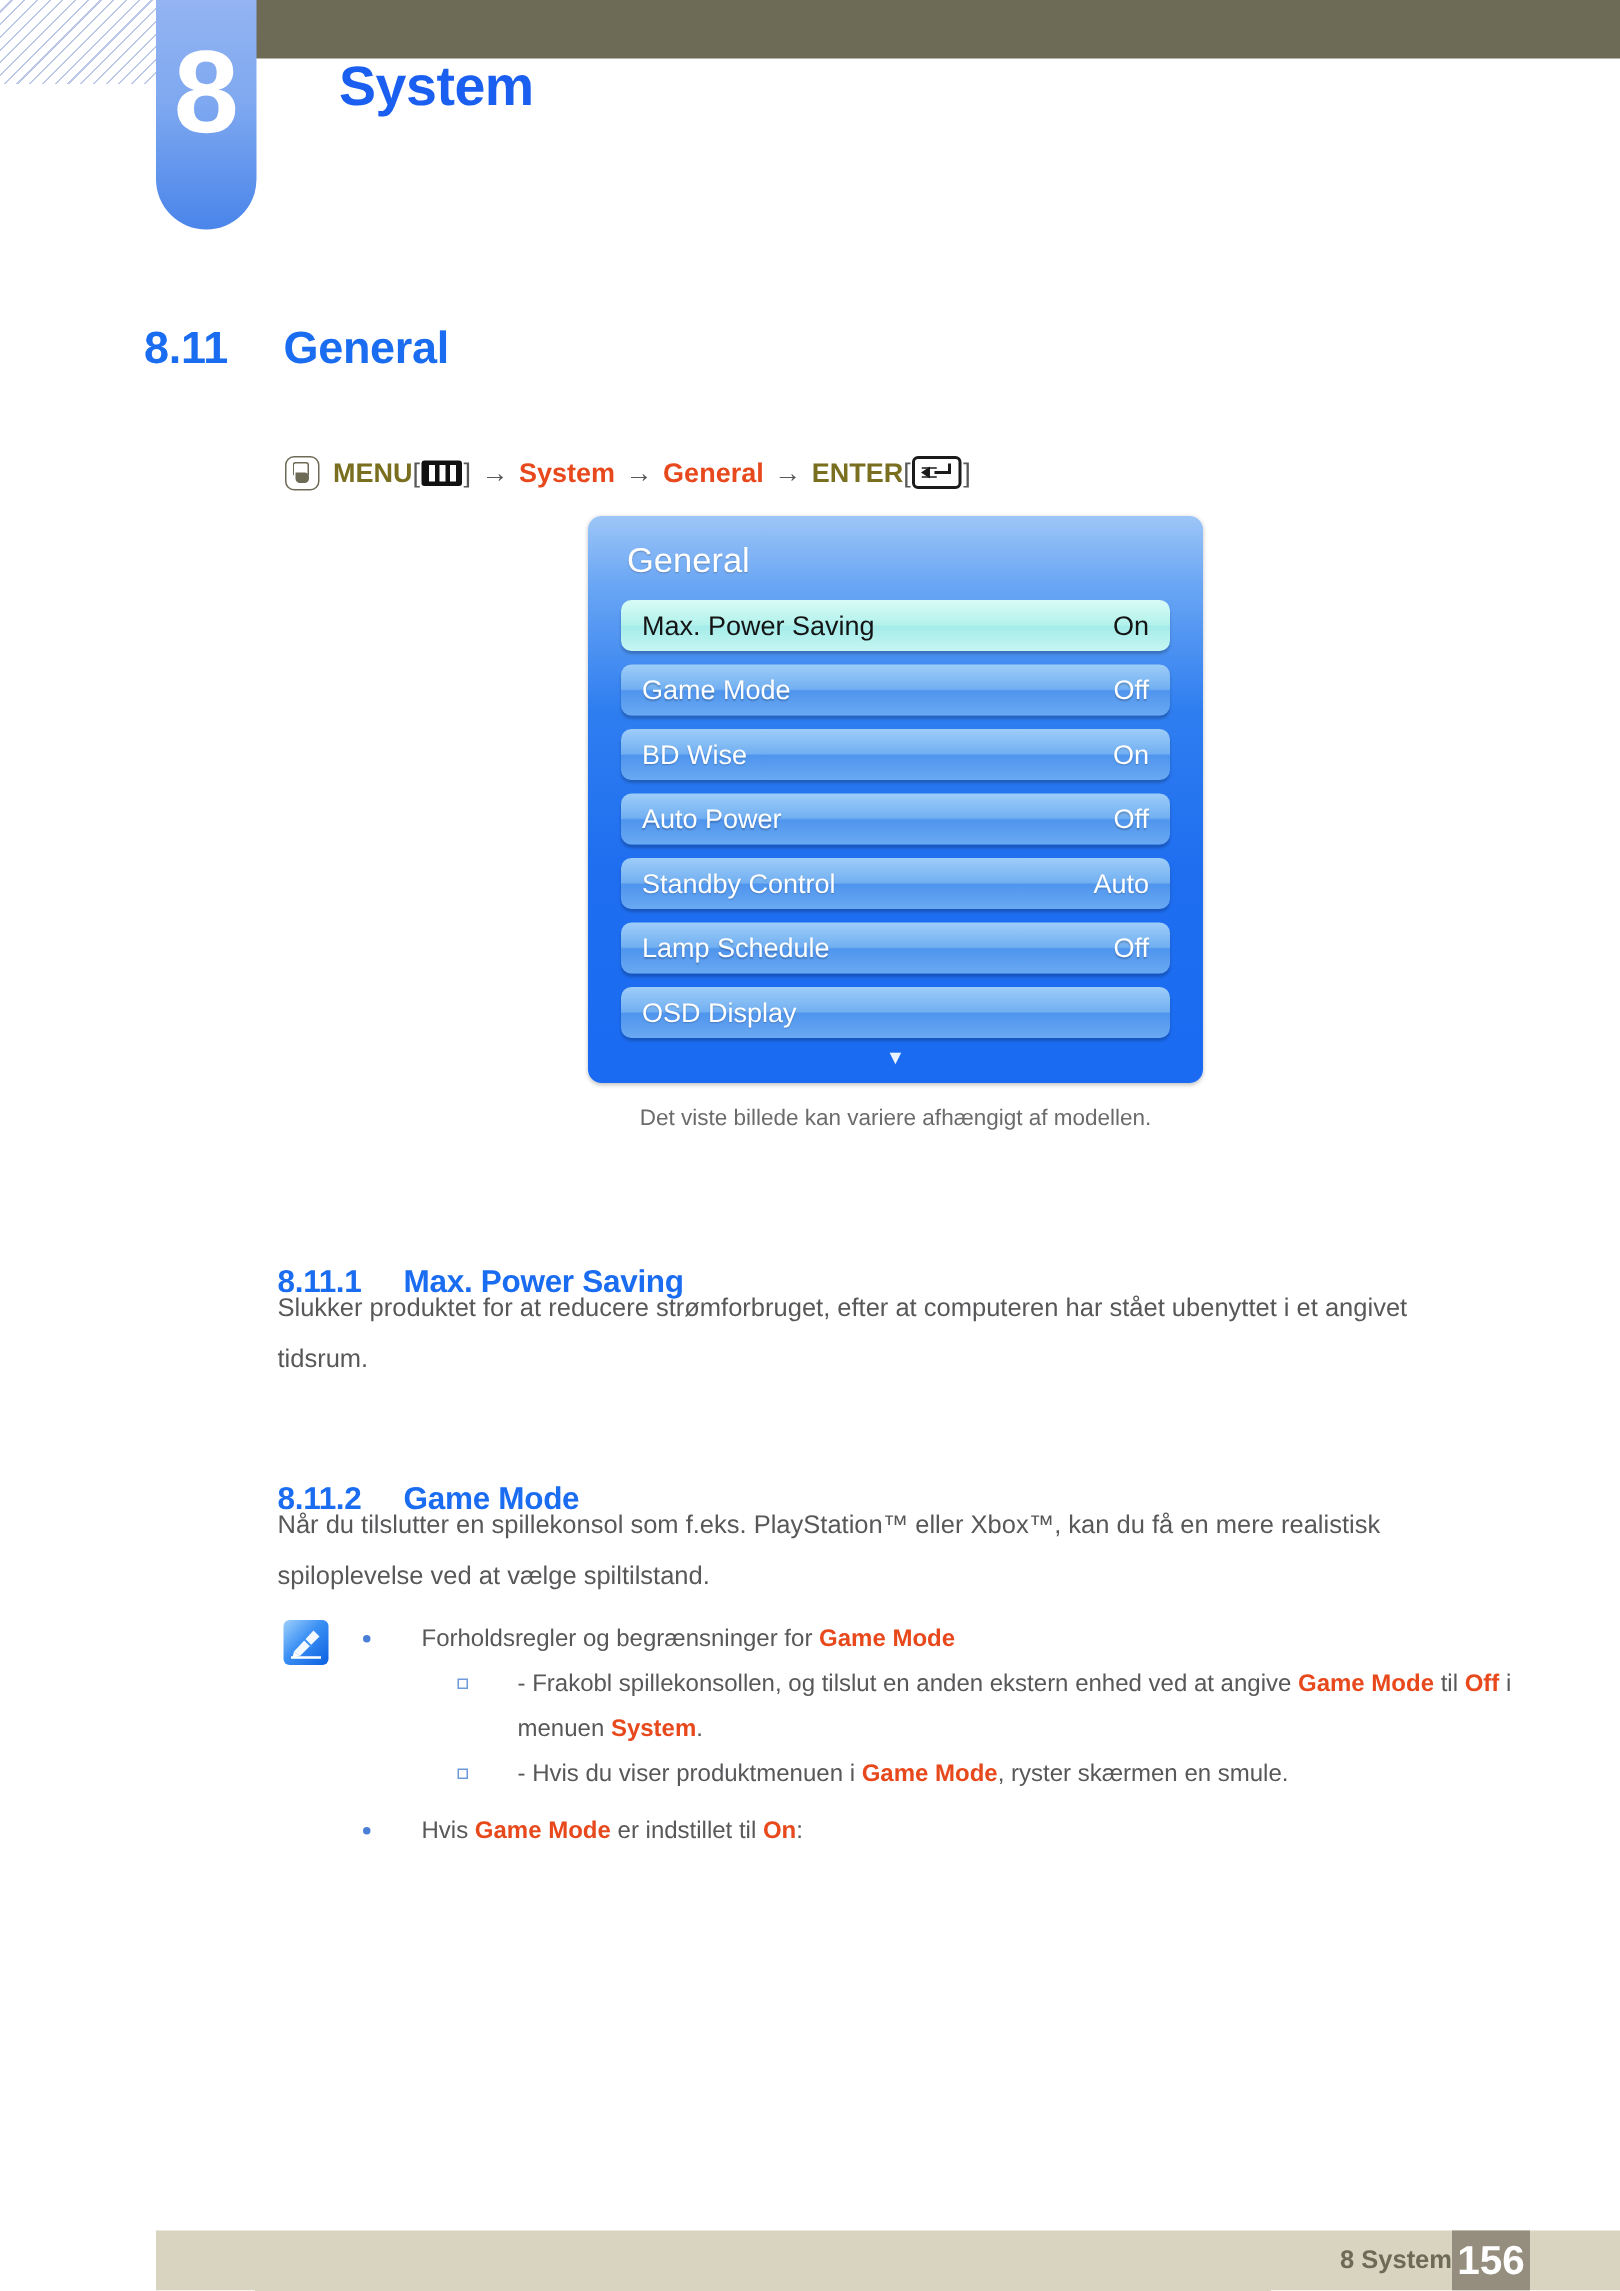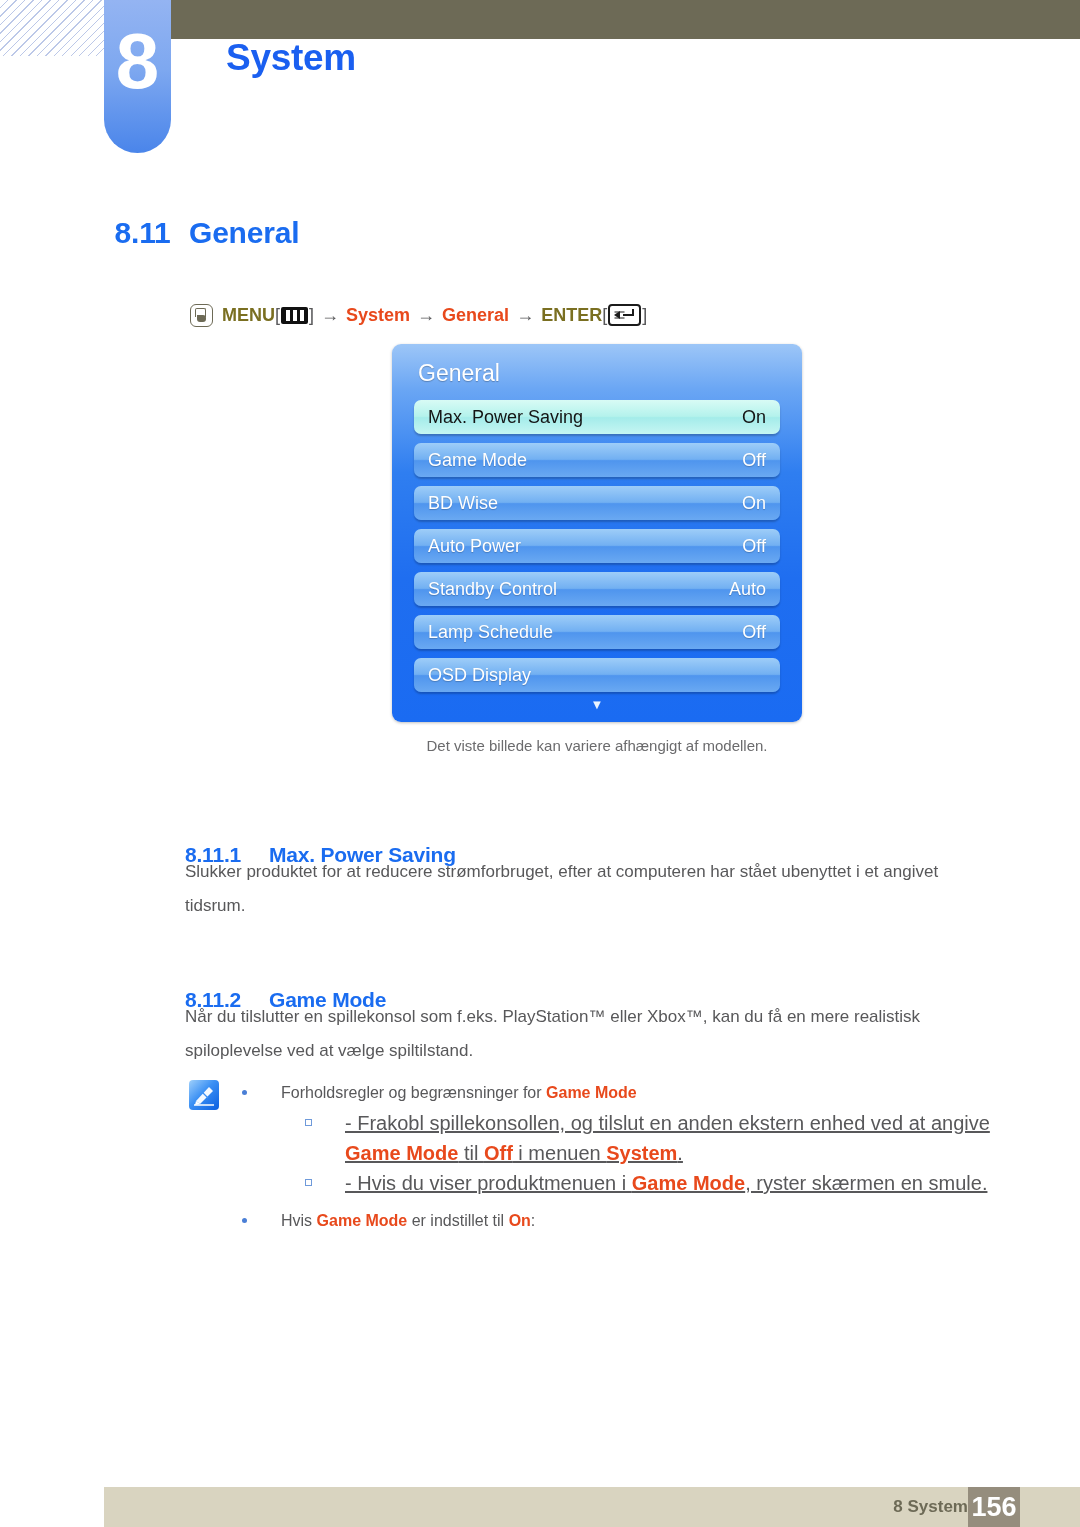--- a/index.html
+++ b/index.html
@@ -58,21 +58,21 @@
 
   
   .h1 {
     position: absolute;
     left: 96px; top: 216px;
     font-size: 30px;
     font-weight: bold;
     color: #1a6cf0;
     letter-spacing: -0.2px;
   }
-  .h1 .num { display: inline-block; width: 93px; text-align: center; }
+  .h1 .num { display: inline-block; width: 93px; }
 
   
   .crumb {
     position: absolute;
     left: 190px; top: 302px;
     font-size: 18px;
     font-weight: bold;
     white-space: nowrap;
     line-height: 24px;
   }
@@ -252,24 +252,23 @@
   .b1 > .dot {
     position: absolute;
     left: 57px; top: 12px;
     width: 5px; height: 5px;
     border-radius: 50%;
     background: #4a7fd6;
   }
   .b2 {
     position: relative;
     padding-left: 160px;
-    font-size: 20px;
+    font-size: 16px;
     line-height: 30px;
     color: #58585a;
-    text-decoration: underline;
   }
   .b2 > .sq {
     position: absolute;
     left: 120px; top: 11px;
     width: 7px; height: 7px;
     border: 1px solid #6f9ada;
     box-sizing: border-box;
   }
   .b3 {
     padding-left: 96px;

